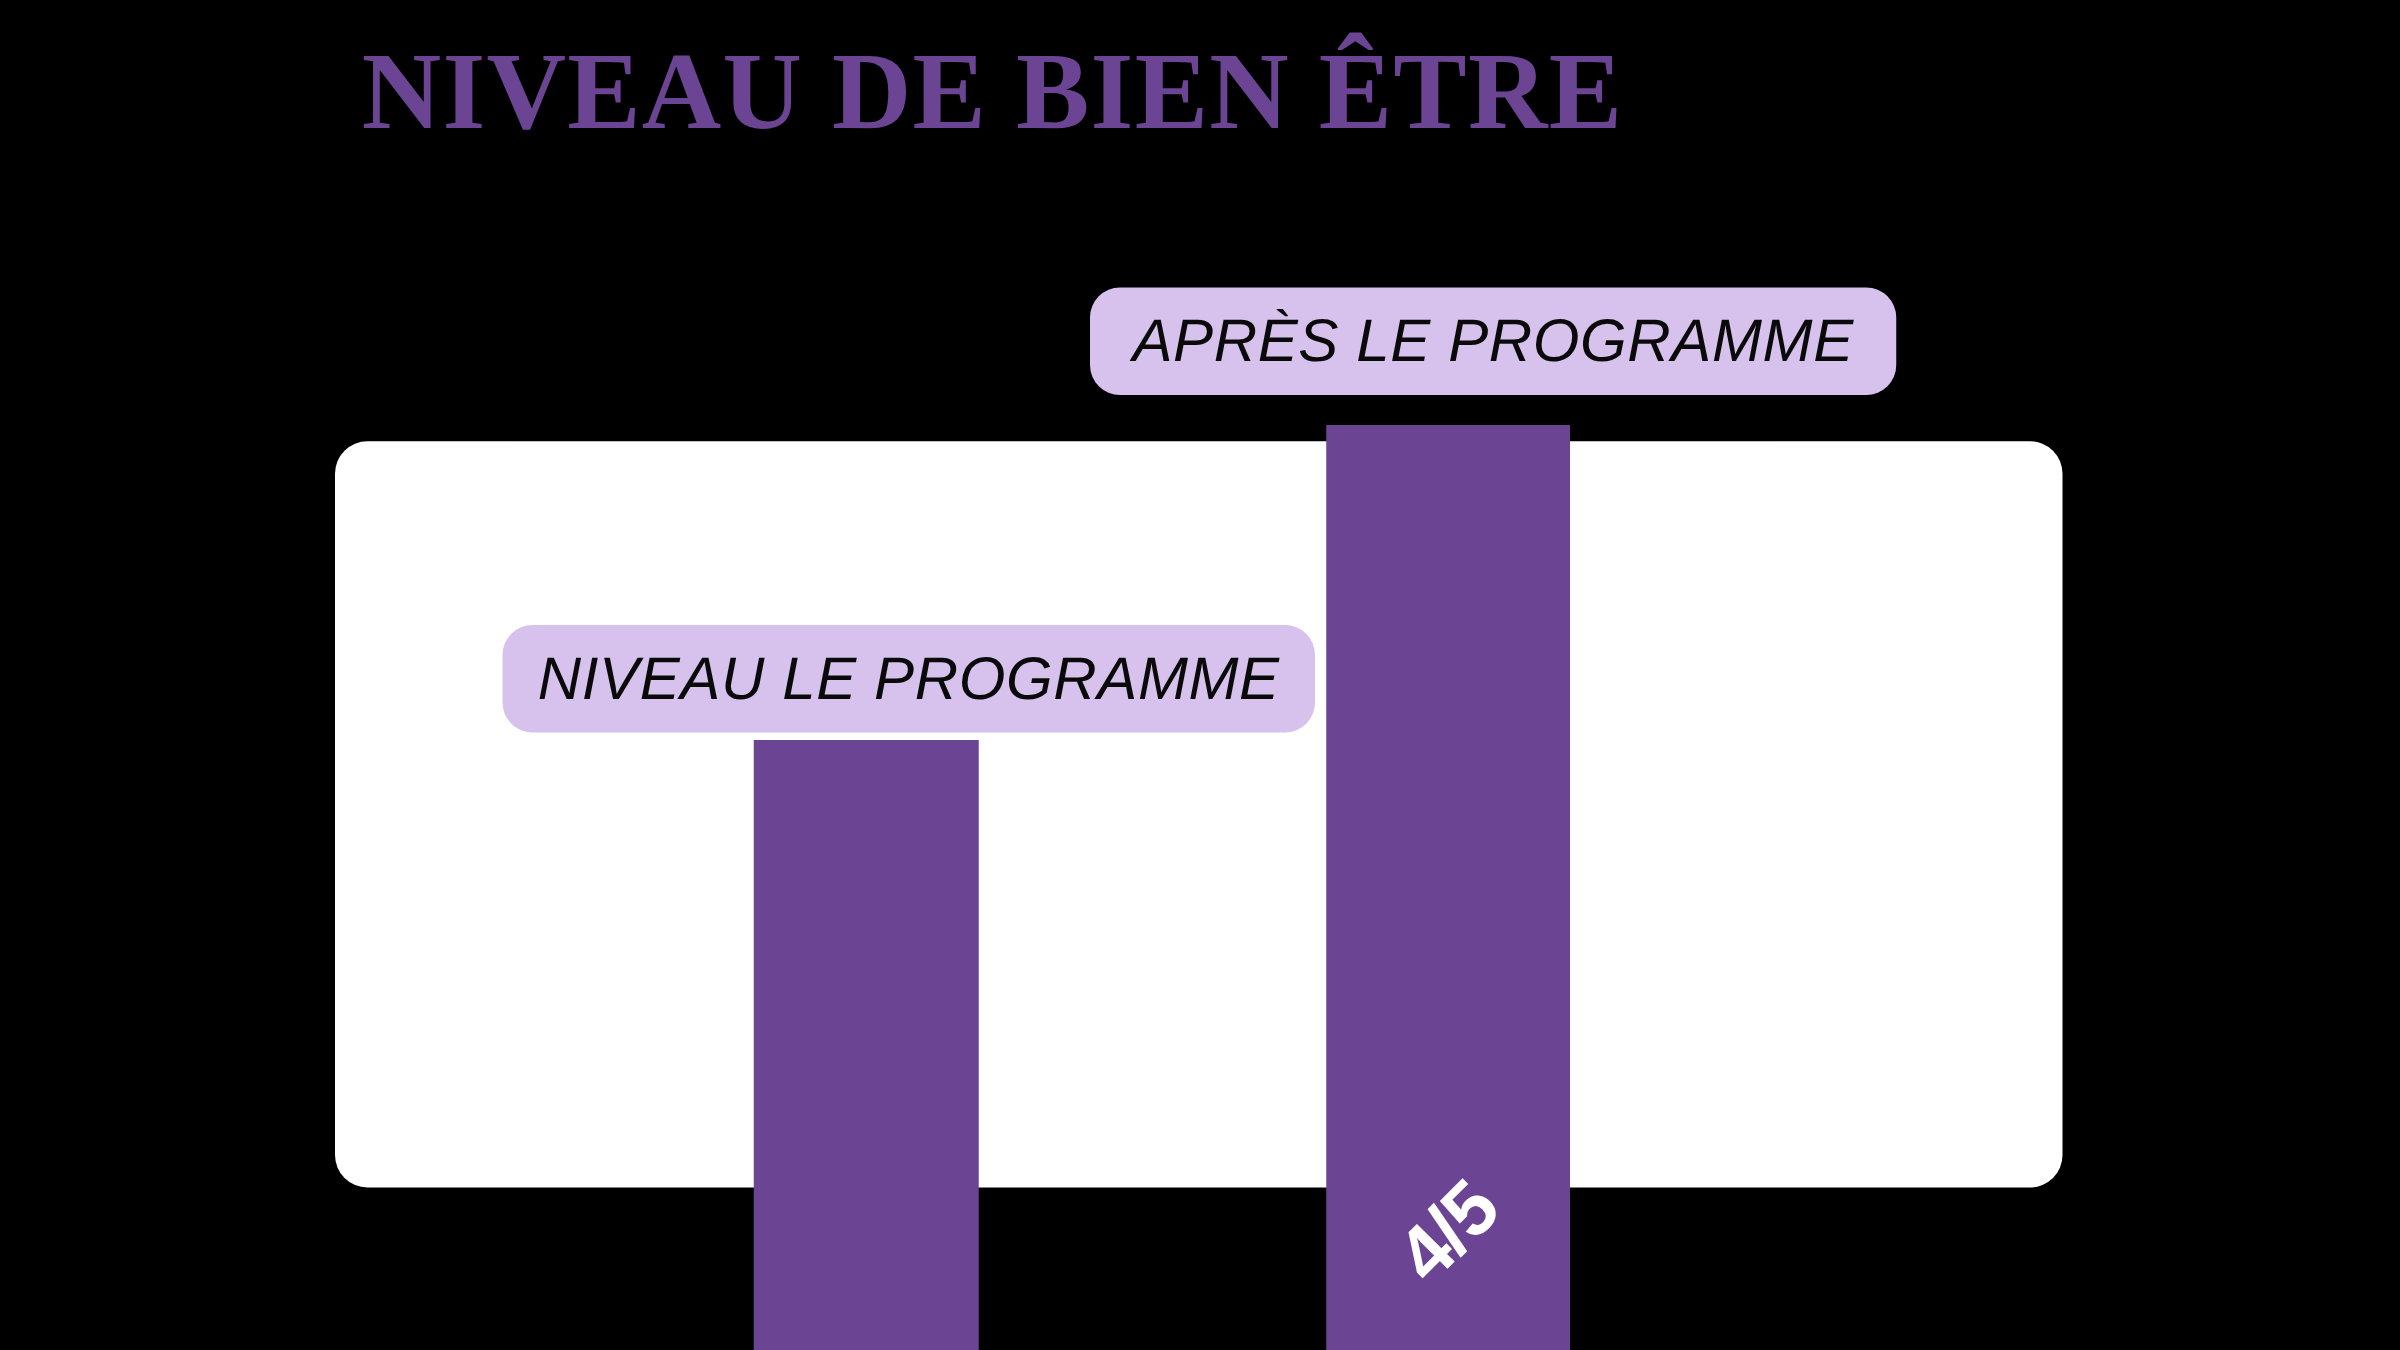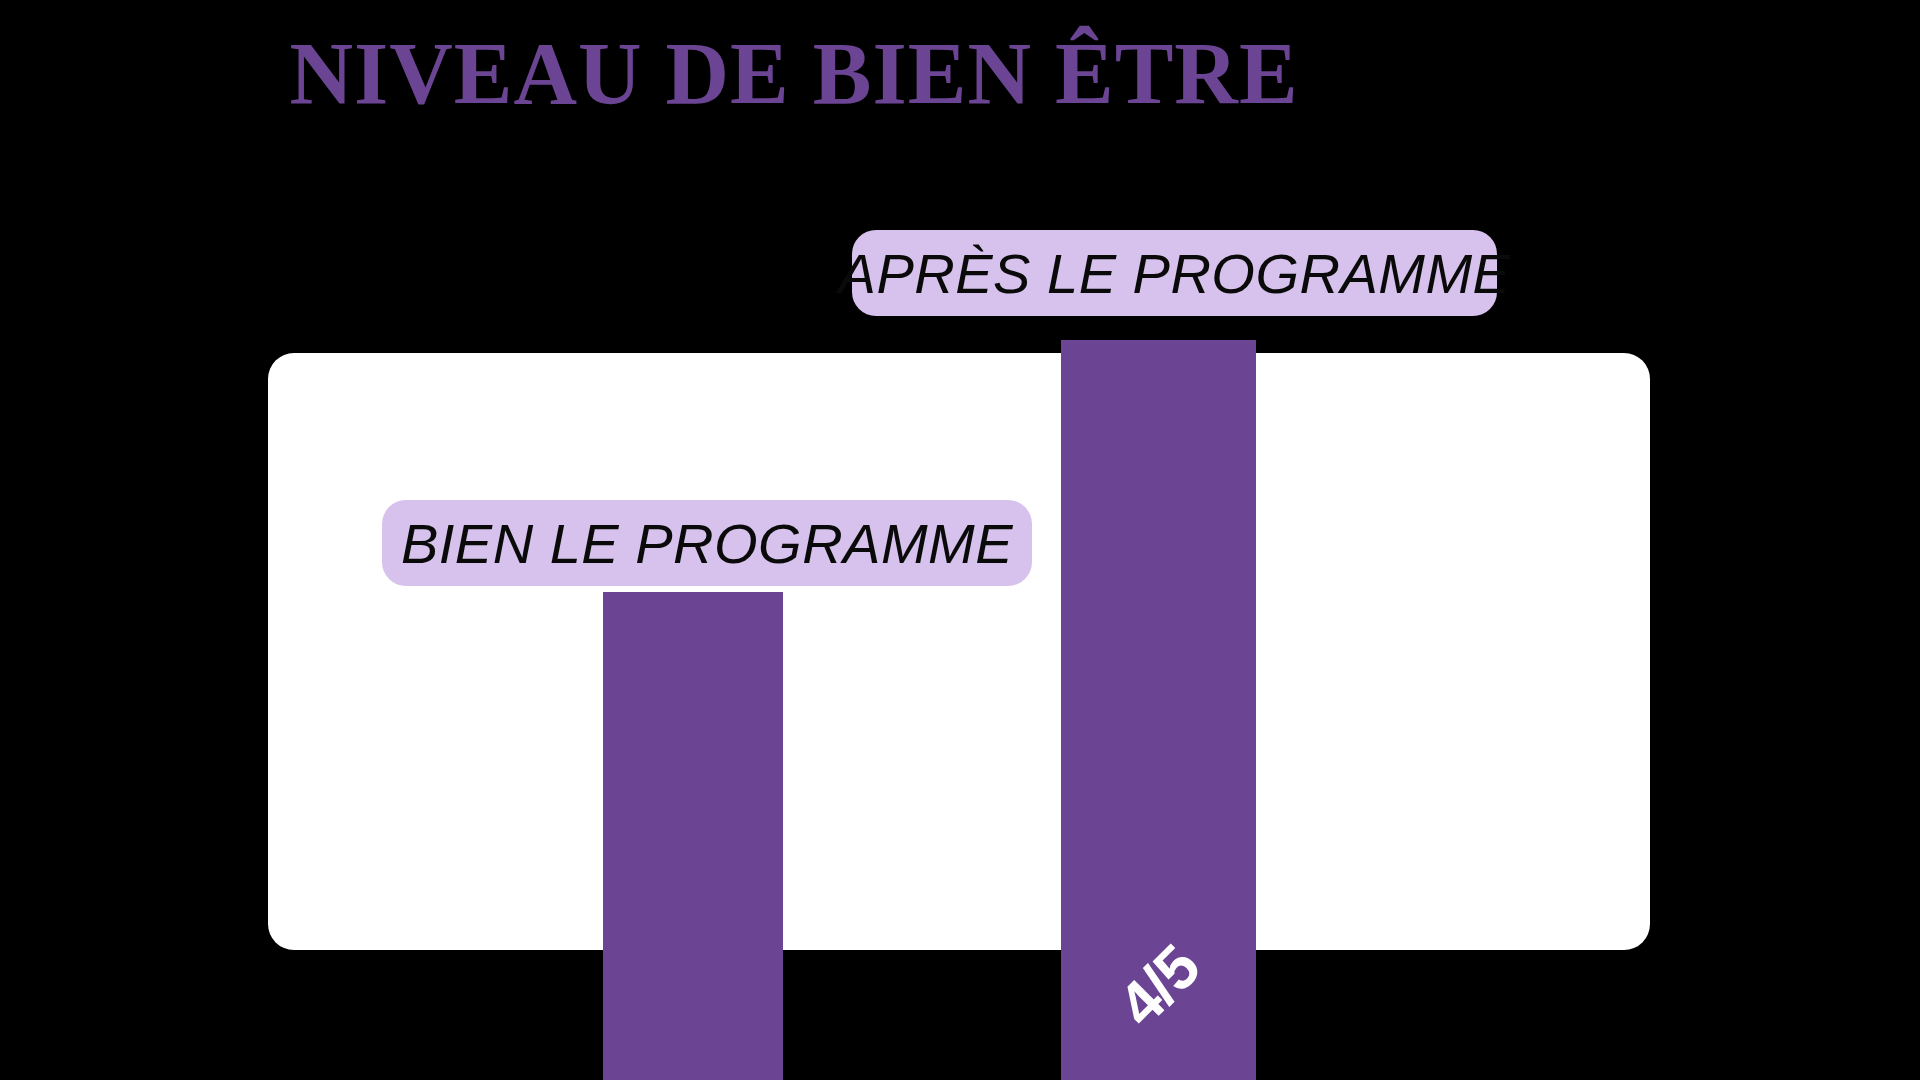--- a/index.html
+++ b/index.html
@@ -73,26 +73,27 @@
 
   
   .pill {
     position:absolute;
     background:#D6C2EC;
     border-radius:24px;
     color:#0A0A0A;
     font-family:"Liberation Sans", sans-serif;
     font-style:italic;
     font-weight:normal;
-    font-size:56px;
+    font-size:48px;
     letter-spacing:0.5px;
     display:flex;
     align-items:center;
     justify-content:center;
     white-space:nowrap;
+    margin-left:20px;
   }
   #pill-apres {
     left:852px; top:230px;
     width:645px; height:86px;
   }
   #pill-avant {
     left:382px; top:500px;
     width:650px; height:86px;
   }
 </style>
@@ -108,15 +109,15 @@
   <div id="bar-avant" class="bar">
     
   </div>
 
   <div id="bar-apres" class="bar">
     <span class="bar-value">4/5</span>
   </div>
 
   <div id="pill-apres" class="pill">APRÈS LE PROGRAMME</div>
 
-  <div id="pill-avant" class="pill">BIEN LE PROGRAMME</div>
+  <div id="pill-avant" class="pill">NIVEAU LE PROGRAMME</div>
 
 </div>
 
 </body></html>

